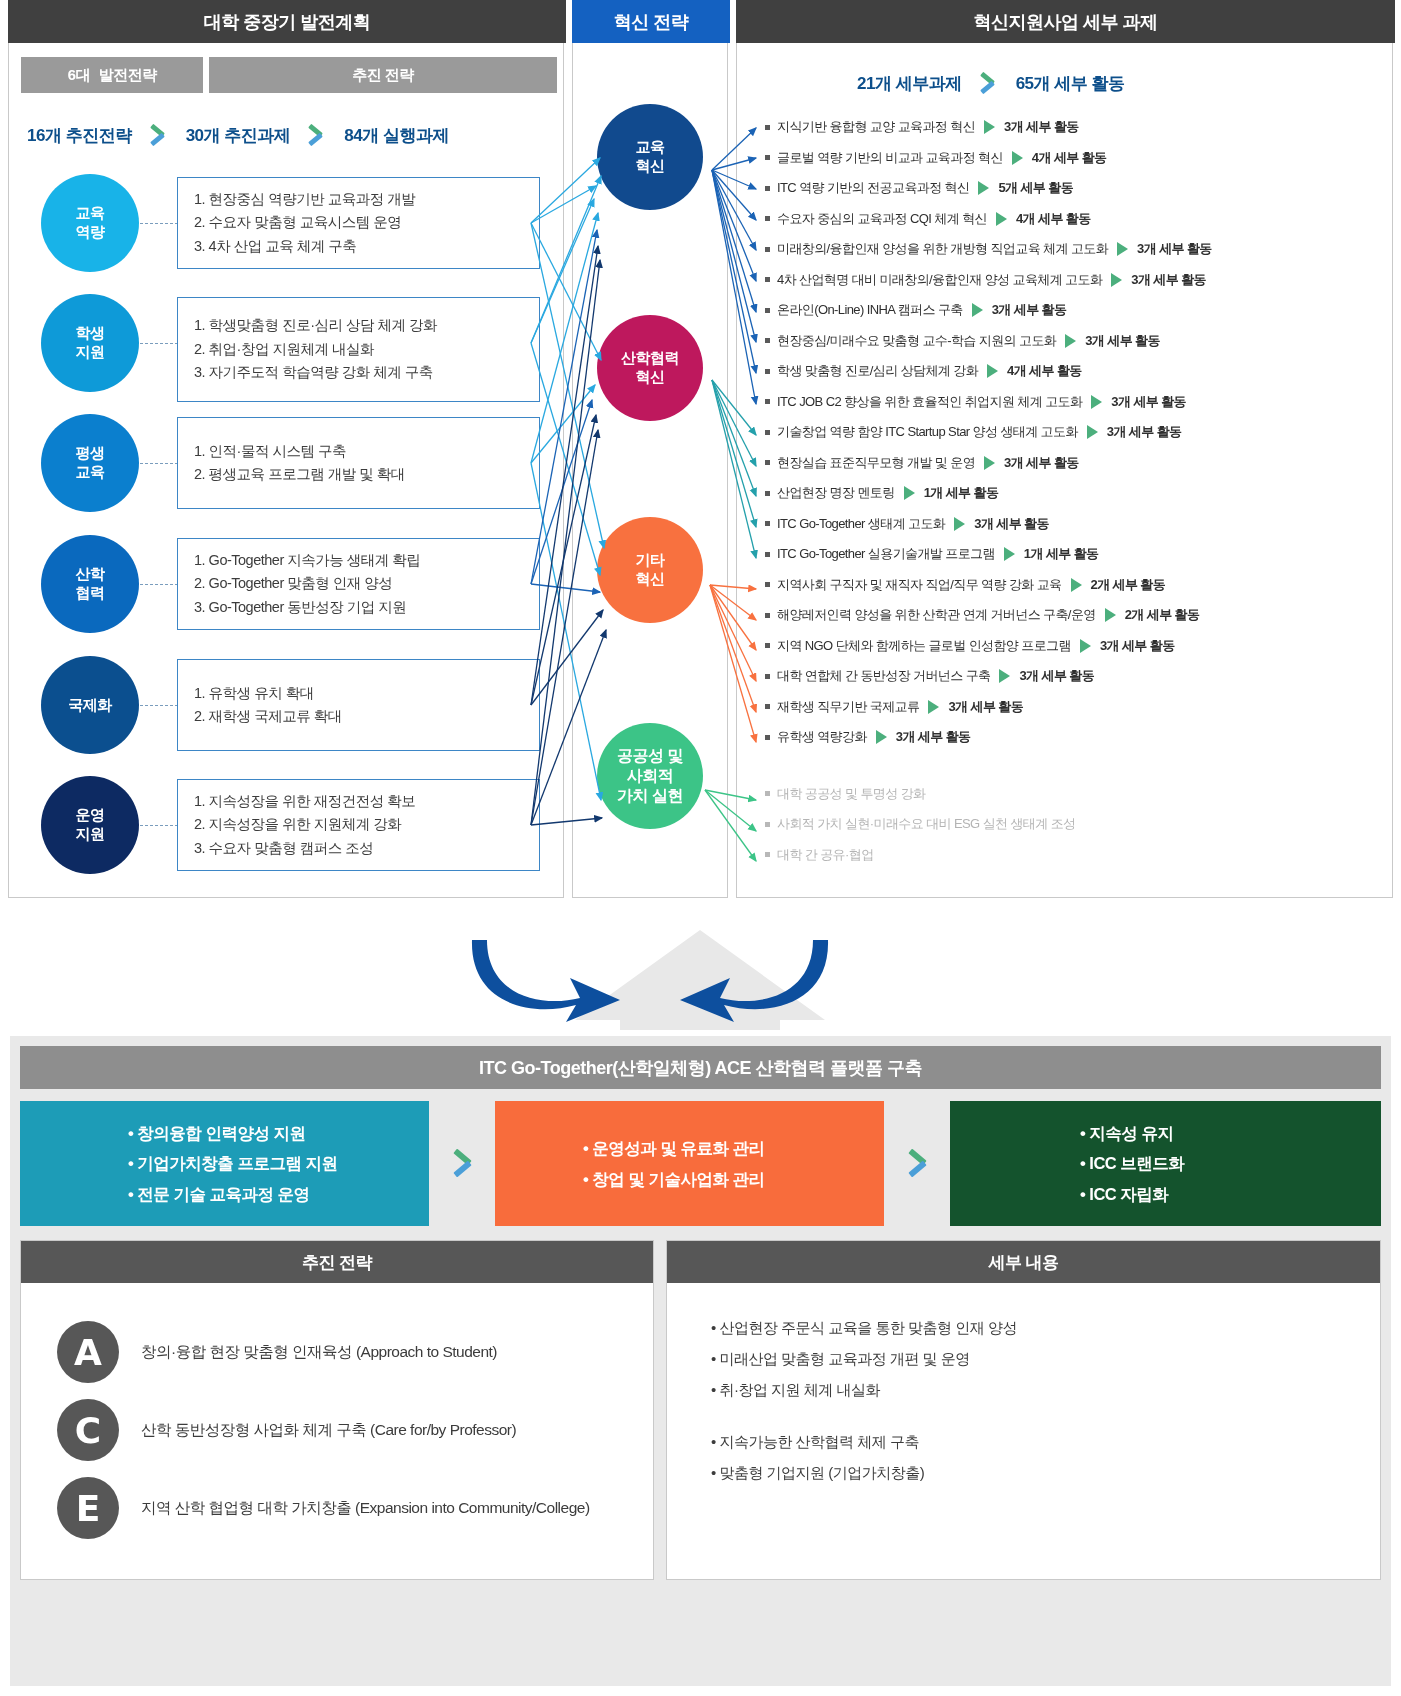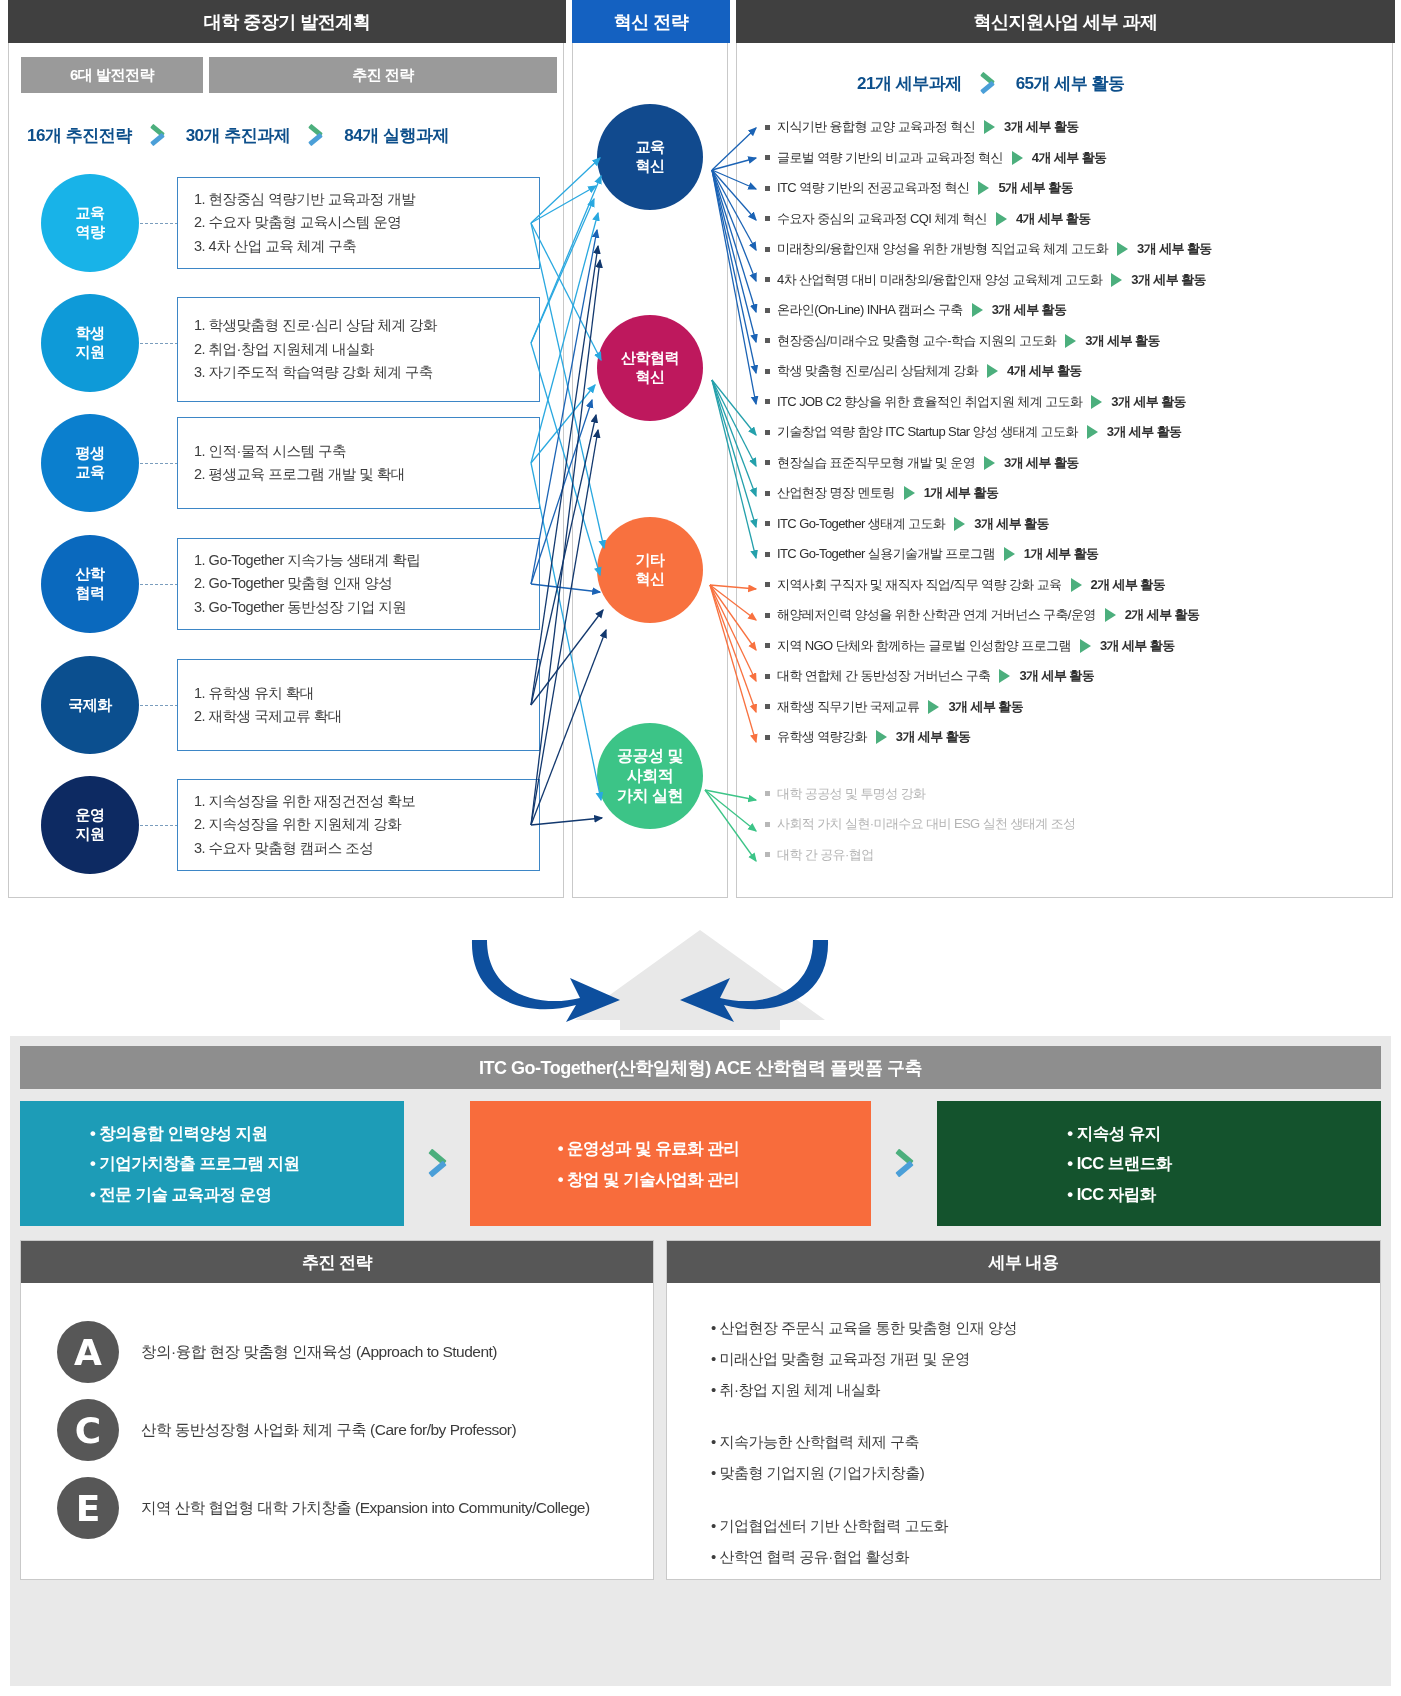--- a/index.html
+++ b/index.html
@@ -26,21 +26,21 @@
   
   #panel-left { left: 8px; top: 0; width: 556px; height: 898px; border-top: none; }
   #panel-left .panel-head { position: absolute; left: -1px; top: 0; width: 558px; }
 
   .subhead-row { position: absolute; top: 57px; left: 12px; display: flex; gap: 6px; }
   .subhead {
     background: #9a9a9a; color: #fff; font-size: 15px; font-weight: bold;
     height: 36px; display: flex; align-items: center; justify-content: center;
     letter-spacing: -0.5px;
   }
-  #sub-6dae { width: 182px; }
+  #sub-6dae { width: 182px; font-family: Liberation Mono, monospace; }
   #sub-chujin { width: 348px; }
 
   .flow-row {
     position: absolute; top: 122px; left: 18px; width: 520px;
     display: flex; align-items: center; font-size: 17px; font-weight: bold;
     color: #0d4f8b; letter-spacing: -0.5px;
   }
   .flow-row .fitem { white-space: nowrap; }
   .chev {
     display: inline-block; width: 26px; height: 26px; margin: 0 14px;
@@ -118,21 +118,21 @@
             background: #e9e9e9; }
   .bottom-title {
     height: 43px; background: #8e8e8e; color: #fff; font-weight: bold; font-size: 18px;
     display: flex; align-items: center; justify-content: center; letter-spacing: -0.5px;
     margin: 10px 10px 0 10px;
   }
   .plat-row { display: flex; align-items: stretch; margin: 12px 10px 0 10px; height: 125px; }
   .plat-box {
     flex: 1; display: flex; flex-direction: column; justify-content: center;
     color: #fff; font-weight: bold; font-size: 16.5px; line-height: 1.85;
-    padding-left: 70px; letter-spacing: -0.5px;
+    padding-left: 108px; letter-spacing: -0.5px;
   }
   .plat-box.center { padding-left: 88px; }
   .plat-box.right { padding-left: 130px; }
   #plat-1 { background: #1d9cb7; }
   #plat-2 { background: #f86c3c; }
   #plat-3 { background: #14532d; }
   .plat-chev { width: 66px; display: flex; align-items: center; justify-content: center; }
   .plat-chev .chev { margin: 0; width: 30px; height: 34px; }
   .plat-chev .chev::before, .plat-chev .chev::after { left: 6px; width: 19px; height: 6px; }
   .plat-chev .chev::before { top: 7px; }
@@ -556,20 +556,16 @@
           <div class="det-item">• 산업현장 주문식 교육을 통한 맞춤형 인재 양성</div>
           <div class="det-item">• 미래산업 맞춤형 교육과정 개편 및 운영</div>
           <div class="det-item">• 취·창업 지원 체계 내실화</div>
         </div>
         <div class="det-gap"></div>
         <div class="det-group">
           <div class="det-item">• 지속가능한 산학협력 체제 구축</div>
           <div class="det-item">• 맞춤형 기업지원 (기업가치창출)</div>
         </div>
         <div class="det-gap"></div>
-        <div class="det-group">
-          <div class="det-item">• 기업협업센터 기반 산학협력 고도화</div>
-          <div class="det-item">• 산학연 협력 공유·협업 활성화</div>
-        </div>
       </div>
     </div>
   </div>
 </div>
 
 </body></html>

